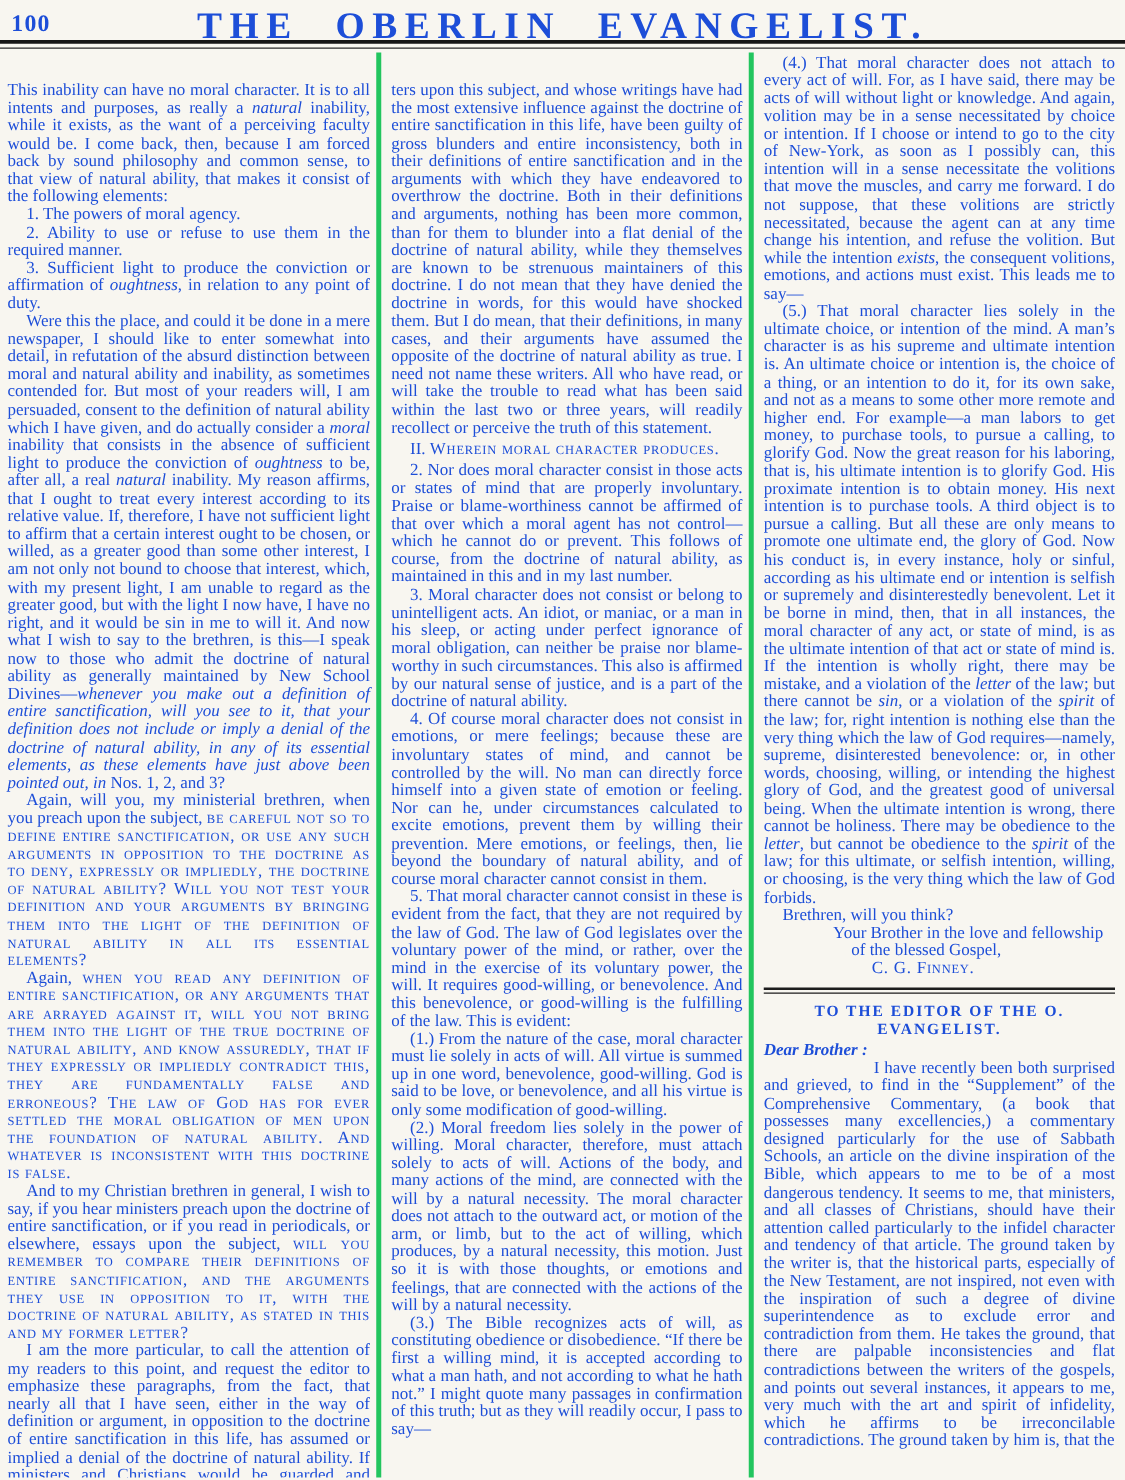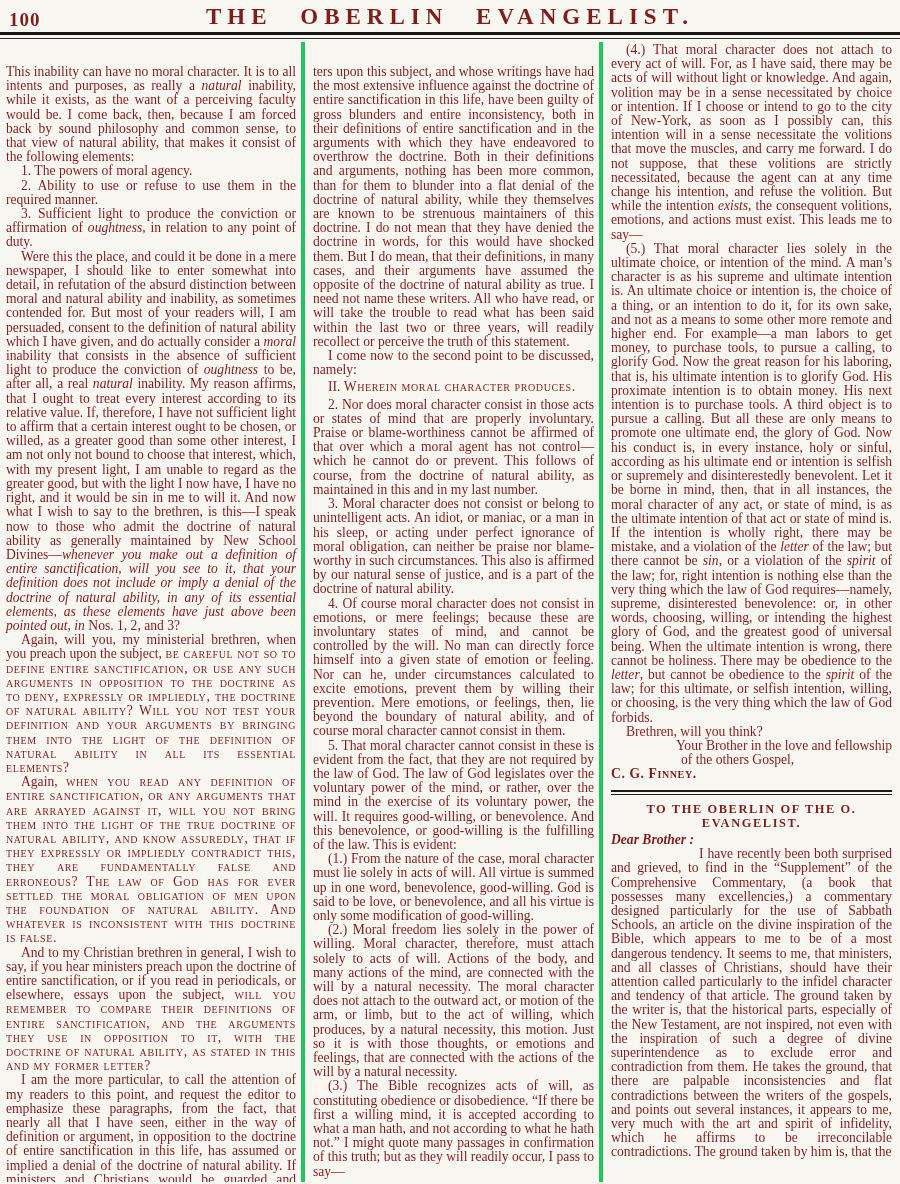--- a/index.html
+++ b/index.html
@@ -1,52 +1,52 @@
 <!DOCTYPE html>
 <html><head>
 <meta charset="utf-8">
 <style>
   html,body { margin:0; padding:0; background:#e9e7e0; }
   .page {
     position:relative; width:900px; height:1184px; margin:0 auto;
-    background:#f8f6f0; color:#7f1d1d; overflow:hidden;
+    background:#f8f6f0; color:#1d4ed8; overflow:hidden;
     font-family:"Liberation Serif","DejaVu Serif",serif;
   }
   
   .header { position:absolute; top:0; left:0; width:900px; height:40px; }
   .pageno {
     position:absolute; left:9px; top:9px;
     font-size:19px; font-weight:bold; letter-spacing:1px;
   }
   .masthead {
     position:absolute; left:0; right:0; top:4px; text-align:center;
-    font-size:23px; font-weight:bold; letter-spacing:6px; word-spacing:16px;
+    font-size:30px; font-weight:bold; letter-spacing:6px; word-spacing:16px;
   }
   .rule-thick { position:absolute; top:32px; left:0; width:900px; height:3px; background:#161616; }
   .rule-thin  { position:absolute; top:38px; left:0; width:900px; height:1px; background:#2a2a2a; }
   
   .columns {
     position:absolute; top:42px; left:3px; width:894px; height:1140px;
     display:flex;
   }
   .col {
     flex:0 0 298px; box-sizing:border-box; height:1140px; overflow:hidden;
     padding:1px 5px 0 3px;
     font-size:13.6px; line-height:14.2px; text-align:justify;
   }
   .col + .col { border-left:4px solid #22c55e; padding-left:8px; }
   
   .blk { margin:0; }
   .ind    { text-indent:15px; }
   .cont   { text-indent:0;margin-top:22px; }
   .bigind { text-indent:88px; }
   .head   { text-indent:15px; margin:3px 0; }
-  .sig-a  { text-indent:0; margin-left:46px; text-align:right; }
+  .sig-a  { text-indent:0; margin-left:46px; text-align:center; }
   .sig-b  { text-indent:0; margin-left:70px; text-align:left; }
-  .signame{ text-align:left; padding-right:26px; letter-spacing:1px;font-weight:bold; }
+  .signame{ text-align:center; padding-right:26px; letter-spacing:1px; }
   .salut  { text-indent:0; font-style:italic; font-weight:bold; }
   .letterhead {
     text-align:center; font-weight:bold; font-size:12.4px;
     letter-spacing:1.6px; margin:7px 0 3px 0; text-indent:0;
   }
   .rule {
     height:2px; border-top:2px solid #1d1d1d; border-bottom:1px solid #1d1d1d;
     margin:8px 0 6px 0;
   }
   
@@ -72,36 +72,35 @@
         <p class="blk ind"><span class="r-n">2. Ability to use or refuse to use them in the required manner.</span></p>
         <p class="blk ind"><span class="r-n">3. Sufficient light to produce the conviction or affirmation of </span><span class="r-i">oughtness</span><span class="r-n">, in relation to any point of duty.</span></p>
         <p class="blk ind"><span class="r-n">Were this the place, and could it be done in a mere newspaper, I should like to enter somewhat into detail, in refutation of the absurd distinction between moral and natural ability and inability, as sometimes contended for.  But most of your readers will, I am persuaded, consent to the definition of natural ability which I have given, and do actually consider a </span><span class="r-i">moral</span><span class="r-n"> inability that consists in the absence of sufficient light to produce the conviction of </span><span class="r-i">oughtness</span><span class="r-n"> to be, after all, a real </span><span class="r-i">natural</span><span class="r-n"> inability.  My reason affirms, that I ought to treat every interest according to its relative value.  If, therefore, I have not sufficient light to affirm that a certain interest ought to be chosen, or willed, as a greater good than some other interest, I am not only not bound to choose that interest, which, with my present light, I am unable to regard as the greater good, but with the light I now have, I have no right, and it would be sin in me to will it.  And now what I wish to say to the brethren, is this—I speak now to those who admit the doctrine of natural ability as generally maintained by New School Divines—</span><span class="r-i">whenever you make out a definition of entire sanctification, will you see to it, that your definition does not include or imply a denial of the doctrine of natural ability, in any of its essential elements, as these elements have just above been pointed out, in</span><span class="r-n"> Nos. 1, 2, and 3?</span></p>
         <p class="blk ind"><span class="r-n">Again, will you, my ministerial brethren, when you preach upon the subject, </span><span class="r-sc">be careful not so to define entire sanctification, or use any such arguments in opposition to the doctrine as to deny, expressly or impliedly, the doctrine of natural ability?  Will you not test your definition and your arguments by bringing them into the light of the definition of natural ability in all its essential elements?</span></p>
         <p class="blk ind"><span class="r-n">Again, </span><span class="r-sc">when you read any definition of entire sanctification, or any arguments that are arrayed against it, will you not bring them into the light of the true doctrine of natural ability, and know assuredly, that if they expressly or impliedly contradict this, they are fundamentally false and erroneous?  The law of God has for ever settled the moral obligation of men upon the foundation of natural ability.  And whatever is inconsistent with this doctrine is false.</span></p>
         <p class="blk ind"><span class="r-n">And to my Christian brethren in general, I wish to say, if you hear ministers preach upon the doctrine of entire sanctification, or if you read in periodicals, or elsewhere, essays upon the subject, </span><span class="r-sc">will you remember to compare their definitions of entire sanctification, and the arguments they use in opposition to it, with the doctrine of natural ability, as stated in this and my former letter?</span></p>
         <p class="blk ind"><span class="r-n">I am the more particular, to call the attention of my readers to this point, and request the editor to emphasize these paragraphs, from the fact, that nearly all that I have seen, either in the way of definition or argument, in opposition to the doctrine of entire sanctification in this life, has assumed or implied a denial of the doctrine of natural ability.  If ministers and Christians would be guarded and consistent upon this point, in their writings and reasonings upon this subject, they would not so perplex themselves and others, “by multiplying words without knowledge.”  It were very easy to show, that some of the principal wri-</span></p>
       </div>
     <div class="col">
         <p class="blk cont"><span class="r-n">ters upon this subject, and whose writings have had the most extensive influence against the doctrine of entire sanctification in this life, have been guilty of gross blunders and entire inconsistency, both in their definitions of entire sanctification and in the arguments with which they have endeavored to overthrow the doctrine.  Both in their definitions and arguments, nothing has been more common, than for them to blunder into a flat denial of the doctrine of natural ability, while they themselves are known to be strenuous maintainers of this doctrine.  I do not mean that they have denied the doctrine in words, for this would have shocked them.  But I do mean, that their definitions, in many cases, and their arguments have assumed the opposite of the doctrine of natural ability as true.  I need not name these writers.  All who have read, or will take the trouble to read what has been said within the last two or three years, will readily recollect or perceive the truth of this statement.</span></p>
-        <p class="blk ind"><span class="r-n">I come now to the second point to be discussed, namely:</span></p>
         <p class="blk head"><span class="r-n">II.  </span><span class="r-sc">Wherein moral character produces.</span></p>
         <p class="blk ind"><span class="r-n">2. Nor does moral character consist in those acts or states of mind that are properly involuntary.  Praise or blame-worthiness cannot be affirmed of that over which a moral agent has not control—which he cannot do or prevent.  This follows of course, from the doctrine of natural ability, as maintained in this and in my last number.</span></p>
         <p class="blk ind"><span class="r-n">3. Moral character does not consist or belong to unintelligent acts.  An idiot, or maniac, or a man in his sleep, or acting under perfect ignorance of moral obligation, can neither be praise nor blame-worthy in such circumstances.  This also is affirmed by our natural sense of justice, and is a part of the doctrine of natural ability.</span></p>
         <p class="blk ind"><span class="r-n">4. Of course moral character does not consist in emotions, or mere feelings; because these are involuntary states of mind, and cannot be controlled by the will.  No man can directly force himself into a given state of emotion or feeling.  Nor can he, under circumstances calculated to excite emotions, prevent them by willing their prevention.  Mere emotions, or feelings, then, lie beyond the boundary of natural ability, and of course moral character cannot consist in them.</span></p>
         <p class="blk ind"><span class="r-n">5. That moral character cannot consist in these is evident from the fact, that they are not required by the law of God.  The law of God legislates over the voluntary power of the mind, or rather, over the mind in the exercise of its voluntary power, the will.  It requires good-willing, or benevolence.  And this benevolence, or good-willing is the fulfilling of the law.  This is evident:</span></p>
         <p class="blk ind"><span class="r-n">(1.) From the nature of the case, moral character must lie solely in acts of will.  All virtue is summed up in one word, benevolence, good-willing.  God is said to be love, or benevolence, and all his virtue is only some modification of good-willing.</span></p>
         <p class="blk ind"><span class="r-n">(2.) Moral freedom lies solely in the power of willing.  Moral character, therefore, must attach solely to acts of will.  Actions of the body, and many actions of the mind, are connected with the will by a natural necessity.  The moral character does not attach to the outward act, or motion of the arm, or limb, but to the act of willing, which produces, by a natural necessity, this motion.  Just so it is with those thoughts, or emotions and feelings, that are connected with the actions of the will by a natural necessity.</span></p>
         <p class="blk ind"><span class="r-n">(3.) The Bible recognizes acts of will, as constituting obedience or disobedience.  “If there be first a willing mind, it is accepted according to what a man hath, and not according to what he hath not.”  I might quote many passages in confirmation of this truth; but as they will readily occur, I pass to say—</span></p>
       </div>
     <div class="col">
         <p class="blk ind"><span class="r-n">(4.) That moral character does not attach to every act of will.  For, as I have said, there may be acts of will without light or knowledge.  And again, volition may be in a sense necessitated by choice or intention.  If I choose or intend to go to the city of New-York, as soon as I possibly can, this intention will in a sense necessitate the volitions that move the muscles, and carry me forward.  I do not suppose, that these volitions are strictly necessitated, because the agent can at any time change his intention, and refuse the volition.  But while the intention </span><span class="r-i">exists</span><span class="r-n">, the consequent volitions, emotions, and actions must exist.  This leads me to say—</span></p>
         <p class="blk ind"><span class="r-n">(5.) That moral character lies solely in the ultimate choice, or intention of the mind.  A man’s character is as his supreme and ultimate intention is.  An ultimate choice or intention is, the choice of a thing, or an intention to do it, for its own sake, and not as a means to some other more remote and higher end.  For example—a man labors to get money, to purchase tools, to pursue a calling, to glorify God.  Now the great reason for his laboring, that is, his ultimate intention is to glorify God.  His proximate intention is to obtain money.  His next intention is to purchase tools.  A third object is to pursue a calling.  But all these are only means to promote one ultimate end, the glory of God.  Now his conduct is, in every instance, holy or sinful, according as his ultimate end or intention is selfish or supremely and disinterestedly benevolent.  Let it be borne in mind, then, that in all instances, the moral character of any act, or state of mind, is as the ultimate intention of that act or state of mind is.  If the intention is wholly right, there may be mistake, and a violation of the </span><span class="r-i">letter</span><span class="r-n"> of the law; but there cannot be </span><span class="r-i">sin</span><span class="r-n">, or a violation of the </span><span class="r-i">spirit</span><span class="r-n"> of the law; for, right intention is nothing else than the very thing which the law of God requires—namely, supreme, disinterested benevolence: or, in other words, choosing, willing, or intending the highest glory of God, and the greatest good of universal being.  When the ultimate intention is wrong, there cannot be holiness.  There may be obedience to the </span><span class="r-i">letter</span><span class="r-n">, but cannot be obedience to the </span><span class="r-i">spirit</span><span class="r-n"> of the law; for this ultimate, or selfish intention, willing, or choosing, is the very thing which the law of God forbids.</span></p>
         <p class="blk ind"><span class="r-n">Brethren, will you think?</span></p>
         <p class="blk sig-a"><span class="r-n">Your Brother in the love and fellowship</span></p>
-        <p class="blk sig-b"><span class="r-n">of the others Gospel,</span></p>
+        <p class="blk sig-b"><span class="r-n">of the blessed Gospel,</span></p>
         <p class="blk signame"><span class="r-sc">C. G. Finney.</span></p>
         <div class="blk rule"></div>
-        <p class="blk letterhead"><span class="r-n">TO THE OBERLIN OF THE O. EVANGELIST.</span></p>
+        <p class="blk letterhead"><span class="r-n">TO THE EDITOR OF THE O. EVANGELIST.</span></p>
         <p class="blk salut"><span class="r-i">Dear Brother :</span></p>
         <p class="blk bigind"><span class="r-n">I have recently been both surprised and grieved, to find in the “Supplement” of the Comprehensive Commentary, (a book that possesses many excellencies,) a commentary designed particularly for the use of Sabbath Schools, an article on the divine inspiration of the Bible, which appears to me to be of a most dangerous tendency.  It seems to me, that ministers, and all classes of Christians, should have their attention called particularly to the infidel character and tendency of that article.  The ground taken by the writer is, that the historical parts, especially of the New Testament, are not inspired, not even with the inspiration of such a degree of divine superintendence as to exclude error and contradiction from them.  He takes the ground, that there are palpable inconsistencies and flat contradictions between the writers of the gospels, and points out several instances, it appears to me, very much with the art and spirit of infidelity, which he affirms to be irreconcilable contradictions.  The ground taken by him is, that the </span></p>
       </div>
   </div>
 </div>
 
 </body></html>

